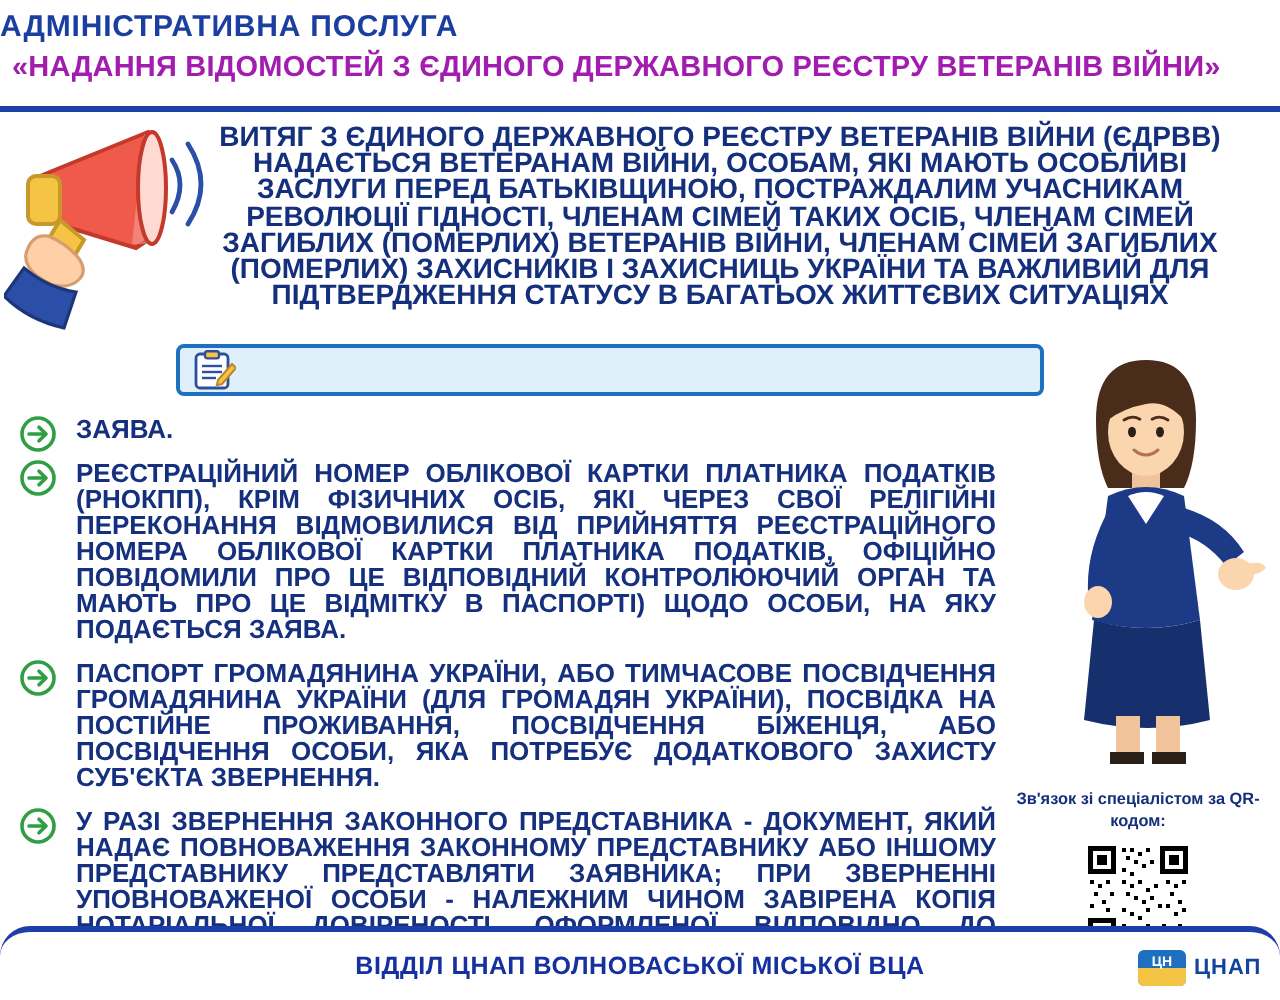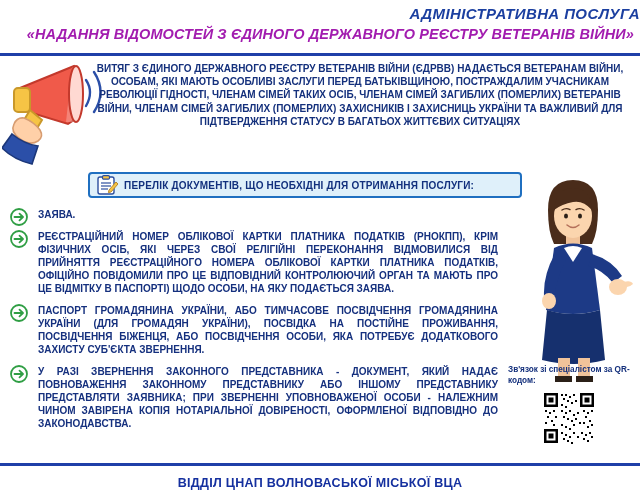--- a/index.html
+++ b/index.html
@@ -23,24 +23,23 @@
   }
 
   
   .header {
     position: absolute;
     left: 0; top: 0;
     width: 640px;
     height: 56px;
     background: #ffffff;
     border-bottom: 3px solid #1f3fa8;
-    text-align: right;
+    text-align: left;
     padding-top: 4px;
     box-sizing: border-box;
-    font-style: italic;
   }
   .header-line1 {
     color: #1b3fa0;
     font-weight: bold;
     font-size: 15px;
     letter-spacing: 0.4px;
     line-height: 20px;
   }
   .header-line2 {
     color: #a21caf;
@@ -52,21 +51,21 @@
   }
 
   
   .intro {
     position: absolute;
     left: 96px;
     top: 62px;
     width: 528px;
     color: #14307c;
     font-weight: bold;
-    font-size: 10px;
+    font-size: 14px;
     line-height: 13.2px;
     text-align: center;
     text-transform: uppercase;
   }
 
   
   .megaphone {
     position: absolute;
     left: 2px;
     top: 58px;
@@ -117,43 +116,43 @@
   .arrow-icon {
     position: absolute;
     left: 2px;
     top: 0px;
     width: 18px;
     height: 18px;
   }
   .item-text {
     color: #15307e;
     font-weight: bold;
-    font-size: 10px;
+    font-size: 13px;
     line-height: 13px;
     text-transform: uppercase;
     text-align: justify;
     display: block;
   }
 
   
   .woman {
     position: absolute;
     right: 4px;
     top: 170px;
     width: 130px;
     height: 215px;
   }
 
   
   .qr-block {
     position: absolute;
     right: 10px;
-    top: 364px;
+    top: 394px;
     width: 122px;
-    text-align: left;
+    text-align: center;
   }
   .qr-caption {
     color: #14307c;
     font-weight: bold;
     font-size: 8.2px;
     line-height: 11px;
     margin-bottom: 3px;
   }
   .qr-code {
     width: 56px;
@@ -168,20 +167,21 @@
     position: absolute;
     left: 0;
     bottom: 0;
     width: 640px;
     height: 34px;
     background: #ffffff;
     border-top: 3px solid #1f3fa8;
     display: flex;
     align-items: center;
     justify-content: center;
+    border-radius: 15px;
   }
   .footer-text {
     color: #15309f;
     font-weight: bold;
     font-size: 12.5px;
     letter-spacing: 0.3px;
   }
   .footer-logo {
     position: absolute;
     right: 10px;
@@ -240,21 +240,20 @@
     <span class="clipboard-icon">
       <svg viewBox="0 0 22 20" width="22" height="20" xmlns="http://www.w3.org/2000/svg">
         <rect x="2" y="2" width="16" height="17" rx="2" fill="#ffffff" stroke="#2d4f9e" stroke-width="1.4"></rect>
         <rect x="6.5" y="0.6" width="7" height="3.6" rx="1.2" fill="#f6c445" stroke="#2d4f9e" stroke-width="1.2"></rect>
         <line x1="5" y1="8" x2="15" y2="8" stroke="#2d4f9e" stroke-width="1.2"></line>
         <line x1="5" y1="11" x2="15" y2="11" stroke="#2d4f9e" stroke-width="1.2"></line>
         <line x1="5" y1="14" x2="12" y2="14" stroke="#2d4f9e" stroke-width="1.2"></line>
         <path d="M13 15 L20 7 L22 9 L15 17 L12.4 17.6 Z" fill="#f6c445" stroke="#b8892b" stroke-width="1"></path>
       </svg>
     </span>
-    <span class="docs-banner-text">ПЕРЕЛІК ДОКУМЕНТІВ, ЩО НЕОБХІДНІ ДЛЯ ОТРИМАННЯ ПОСЛУГИ:</span>
   </div>
 
   <div class="list">
 
     <div class="list-item">
       <span class="arrow-icon">
         <svg viewBox="0 0 18 18" width="18" height="18" xmlns="http://www.w3.org/2000/svg">
           <circle cx="9" cy="9" r="8" fill="none" stroke="#2f9e44" stroke-width="1.8"></circle>
           <path d="M4.5 9 H12" stroke="#2f9e44" stroke-width="1.8" stroke-linecap="round"></path>
           <path d="M9.5 5.6 L13 9 L9.5 12.4" fill="none" stroke="#2f9e44" stroke-width="1.8" stroke-linecap="round" stroke-linejoin="round"></path>
@@ -411,15 +410,25 @@
             <rect x="42" y="48" width="2" height="2"></rect>
           <rect x="46" y="50" width="2" height="2"></rect>
             <rect x="50" y="46" width="2" height="2"></rect>
         </g>
       </svg>
     </div>
   </div>
 
   <div class="footer">
     <span class="footer-text">ВІДДІЛ ЦНАП ВОЛНОВАСЬКОЇ МІСЬКОЇ ВЦА</span>
+    <span class="footer-logo">
+      <span class="logo-badge">
+        <svg viewBox="0 0 26 24" width="26" height="24" xmlns="http://www.w3.org/2000/svg">
+          <rect x="1" y="3" width="24" height="18" rx="3" fill="#1f6fc0"></rect>
+          <path d="M1 12 h24 v6 a3 3 0 0 1 -3 3 h-18 a3 3 0 0 1 -3 -3 z" fill="#f6c445"></path>
+          <text x="13" y="11" font-size="7" fill="#ffffff" text-anchor="middle" font-family="Liberation Sans, sans-serif" font-weight="bold">ЦН</text>
+        </svg>
+      </span>
+      <span class="logo-text">ЦНАП</span>
+    </span>
   </div>
 
 </div>
 
 </body></html>

